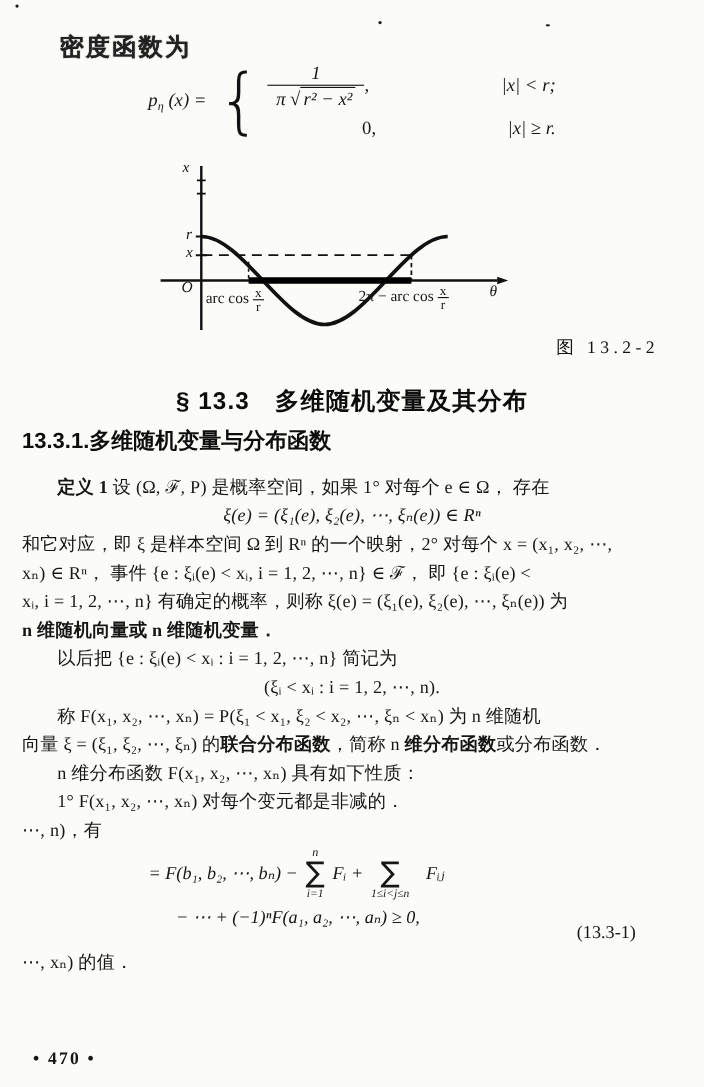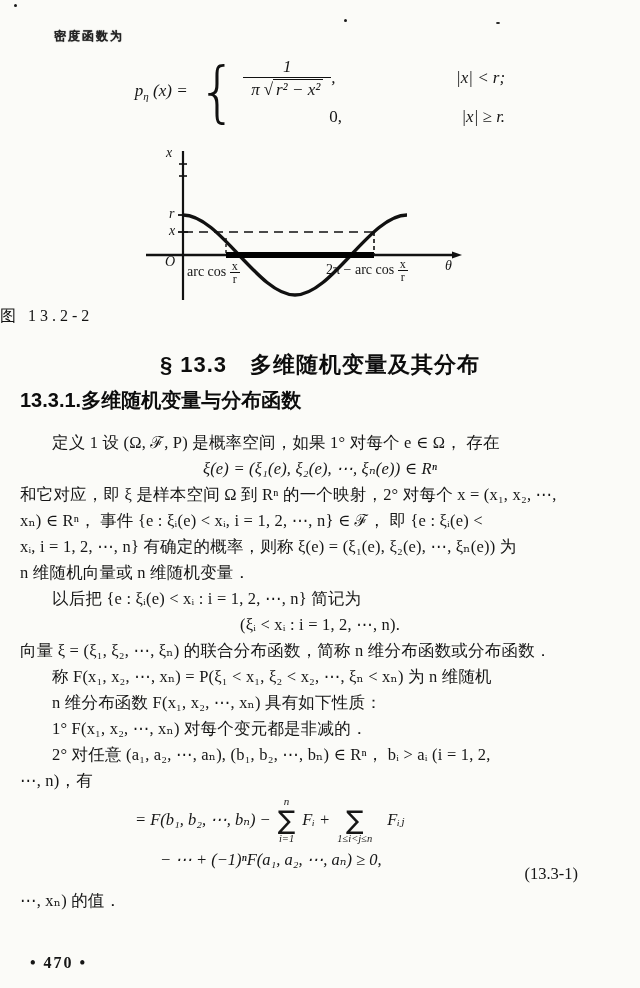--- a/index.html
+++ b/index.html
@@ -9,21 +9,21 @@
     background:#fbfbf8;
     color:#161616;
     font-family:"Liberation Serif","DejaVu Serif",serif;
     overflow:hidden;
   }
   .artifact { position:absolute; background:#1a1a1a; border-radius:50%; }
 
   
   .running-head {
     position:absolute; left:54px; top:28px;
-    font-size:12px; font-weight:bold; letter-spacing:2px;
+    font-size:22px; font-weight:bold; letter-spacing:2px;
     color:#222; text-shadow:0 0 1px #444;
   }
 
   
   .density-wrap {
     position:absolute; left:0; top:52px; width:640px;
     display:flex; justify-content:center;
   }
   .density { display:flex; align-items:center; font-size:17px; font-style:italic; }
   .density sub { font-size:11px; font-style:italic; }
@@ -44,42 +44,42 @@
   .zero-val { margin-left:86px; font-style:normal; }
 
   
   .figure { position:absolute; left:140px; top:148px; width:340px; height:158px; }
   .fig-label { position:absolute; font-size:14px; font-style:italic; white-space:nowrap; }
   .fig-label.upright { font-style:normal; }
   .smallfrac { display:inline-flex; flex-direction:column; align-items:center; vertical-align:middle; font-size:12px; line-height:12px; }
   .smallfrac .sn { padding:0 2px; }
   .smallfrac .sd { border-top:1px solid #111; padding:0 3px; }
   .fig-caption {
-    position:absolute; left:0; top:306px; width:599px; text-align:left;
+    position:absolute; left:0; top:306px; width:599px; text-align:right;
     font-size:16px; letter-spacing:4px; color:#141414;
   }
 
   
   .sec-heading {
     position:absolute; left:0; top:350px; width:640px; text-align:center;
     font-family:"Liberation Sans","DejaVu Sans",sans-serif;
     font-size:22px; font-weight:900; letter-spacing:1px; color:#0d0d0d;
   }
   .subsec-heading {
     position:absolute; left:20px; top:387px;
     font-family:"Liberation Sans","DejaVu Sans",sans-serif;
     font-size:20px; font-weight:900; color:#0d0d0d;
   }
 
   
   .body-block { position:absolute; left:20px; top:430px; width:600px; }
   .bline { font-size:16.5px; line-height:26px; letter-spacing:0.2px; white-space:nowrap; }
   .bline.indent { text-indent:32px; }
   .bline.center { text-align:center; }
-  .seg.bold { font-weight:normal; }
+  .seg.bold { font-weight:bold; }
   .seg.ital { font-style:italic; }
 
   
   .eq-block { font-size:16.5px; }
   .eq-row1 { line-height:26px; padding-left:70px; font-style:italic; white-space:nowrap; }
   .eq-row2 { display:flex; align-items:center; height:52px; padding-left:115px; font-style:italic; white-space:nowrap; }
   .eq-row2 .gap { width:8px; }
   .sumop { display:inline-flex; flex-direction:column; align-items:center; margin:0 7px; }
   .sum-top { font-size:11px; font-style:italic; line-height:11px; height:11px; }
   .sum-sigma { font-size:26px; line-height:26px; font-style:normal; font-family:"DejaVu Sans",sans-serif; }
@@ -164,25 +164,24 @@
 <div class="body-block">
   <div id="body-lines-1">
       <div class="bline indent"><span class="seg bold">定义 1</span><span class="seg">  设 (Ω, ℱ, P) 是概率空间，如果 1° 对每个 e ∈ Ω， 存在</span></div>
       <div class="bline center"><span class="seg ital">ξ(e) = (ξ₁(e), ξ₂(e), ⋯, ξₙ(e)) ∈ Rⁿ</span></div>
       <div class="bline"><span class="seg">和它对应，即 ξ 是样本空间 Ω 到 Rⁿ 的一个映射，2° 对每个 x = (x₁, x₂, ⋯,</span></div>
       <div class="bline"><span class="seg">xₙ) ∈ Rⁿ， 事件 {e : ξᵢ(e) &lt; xᵢ, i = 1, 2, ⋯, n} ∈ ℱ， 即 {e : ξᵢ(e) &lt;</span></div>
       <div class="bline"><span class="seg">xᵢ, i = 1, 2, ⋯, n} 有确定的概率，则称 ξ(e) = (ξ₁(e), ξ₂(e), ⋯, ξₙ(e)) 为</span></div>
       <div class="bline"><span class="seg bold">n 维随机向量或 n 维随机变量．</span></div>
       <div class="bline indent"><span class="seg">以后把 {e : ξᵢ(e) &lt; xᵢ : i = 1, 2, ⋯, n} 简记为</span></div>
       <div class="bline center"><span class="seg">(ξᵢ &lt; xᵢ : i = 1, 2, ⋯, n).</span></div>
+      <div class="bline indent"><span class="seg">称 F(x₁, x₂, ⋯, xₙ) = P(ξ₁ &lt; x₁, ξ₂ &lt; x₂, ⋯, ξₙ &lt; xₙ)  为 n 维随机</span></div>
       <div class="bline"><span class="seg">向量 ξ = (ξ₁, ξ₂, ⋯, ξₙ) 的</span><span class="seg bold">联合分布函数</span><span class="seg">，简称 n </span><span class="seg bold">维分布函数</span><span class="seg">或分布函数．</span></div>
-      <div class="bline indent"><span class="seg">称 F(x₁, x₂, ⋯, xₙ) = P(ξ₁ &lt; x₁, ξ₂ &lt; x₂, ⋯, ξₙ &lt; xₙ)  为 n 维随机</span></div>
       <div class="bline indent"><span class="seg">n 维分布函数 F(x₁, x₂, ⋯, xₙ) 具有如下性质：</span></div>
       <div class="bline indent"><span class="seg">1° F(x₁, x₂, ⋯, xₙ) 对每个变元都是非减的．</span></div>
-      <div class="bline indent"><span class="seg">2° 对任意 (a₁, a₂, ⋯, aₙ), (b₁, b₂, ⋯, bₙ) ∈ Rⁿ， bᵢ &gt; aᵢ (i = 1, 2,</span></div>
       <div class="bline"><span class="seg">⋯, n)，有</span></div>
     </div>
 
   <div class="eq-block">
     <div class="eq-row2">
       <span>= F(b₁, b₂, ⋯, bₙ) −</span>
       <span class="sumop">
         <span class="sum-top">n</span>
         <span class="sum-sigma">∑</span>
         <span class="sum-bot">i=1</span>

